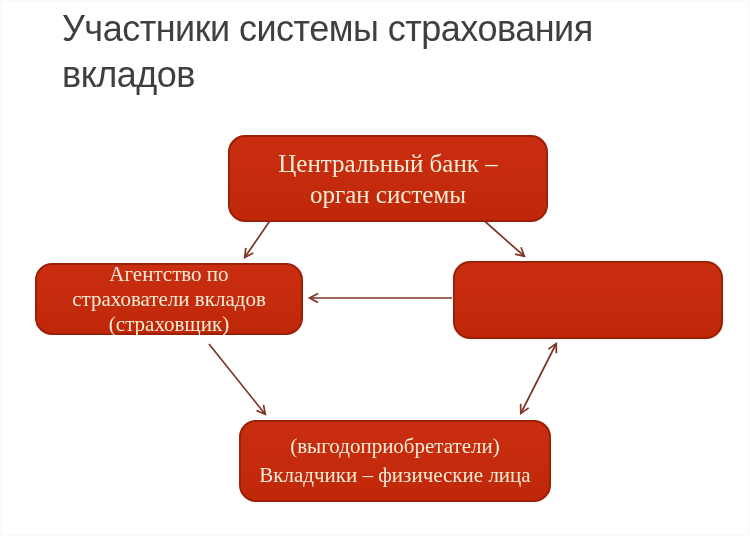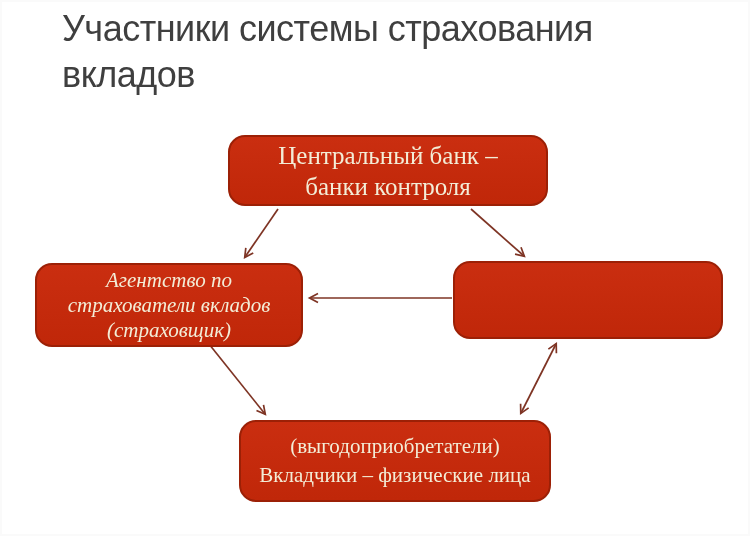--- a/index.html
+++ b/index.html
@@ -34,26 +34,26 @@
     color: #f3edd7;
     font-family: "Liberation Serif", serif;
     text-align: center;
     display: flex;
     flex-direction: column;
     justify-content: center;
     align-items: center;
   }
   .node span { display: block; }
   .node-central {
-    left: 228px; top: 135px; width: 320px; height: 71px;
+    left: 228px; top: 135px; width: 320px; height: 87px;
     font-size: 25px; line-height: 31px; justify-content: center;
   }
   .node-agency {
-    left: 35px; top: 263px; width: 268px; height: 84px;
-    font-size: 21px; line-height: 25px; font-style: italic;
+    left: 35px; top: 263px; width: 268px; height: 72px;
+    font-size: 21px; line-height: 25px;
   }
   .node-banks {
     left: 453px; top: 261px; width: 270px; height: 78px;
     font-size: 21px; line-height: 29px;
   }
   .node-depositors {
     left: 239px; top: 420px; width: 312px; height: 82px;
     font-size: 21px; line-height: 29px;
   }
   svg.arrows {
@@ -89,21 +89,21 @@
     </defs>
     <path class="line" d="M278,209 L245,257" marker-end="url(#ah)"></path>
     <path class="line" d="M471,209 L524,256" marker-end="url(#ah)"></path>
     <path class="line" d="M452,298 L310,298" marker-end="url(#ah)"></path>
     <path class="line" d="M209,344 L265,414" marker-end="url(#ah)"></path>
     <path class="line" d="M521,413 L556,344" marker-start="url(#ahs)" marker-end="url(#ah)"></path>
   </svg>
 
   <div class="node node-central">
     <span>Центральный банк –</span>
-    <span>банки контроля</span>
+    <span>орган системы</span>
   </div>
 
   <div class="node node-agency">
     <span>Агентство по</span>
     <span>страхователи вкладов</span>
     <span>(страховщик)</span>
   </div>
 
   <div class="node node-banks">
   </div>

